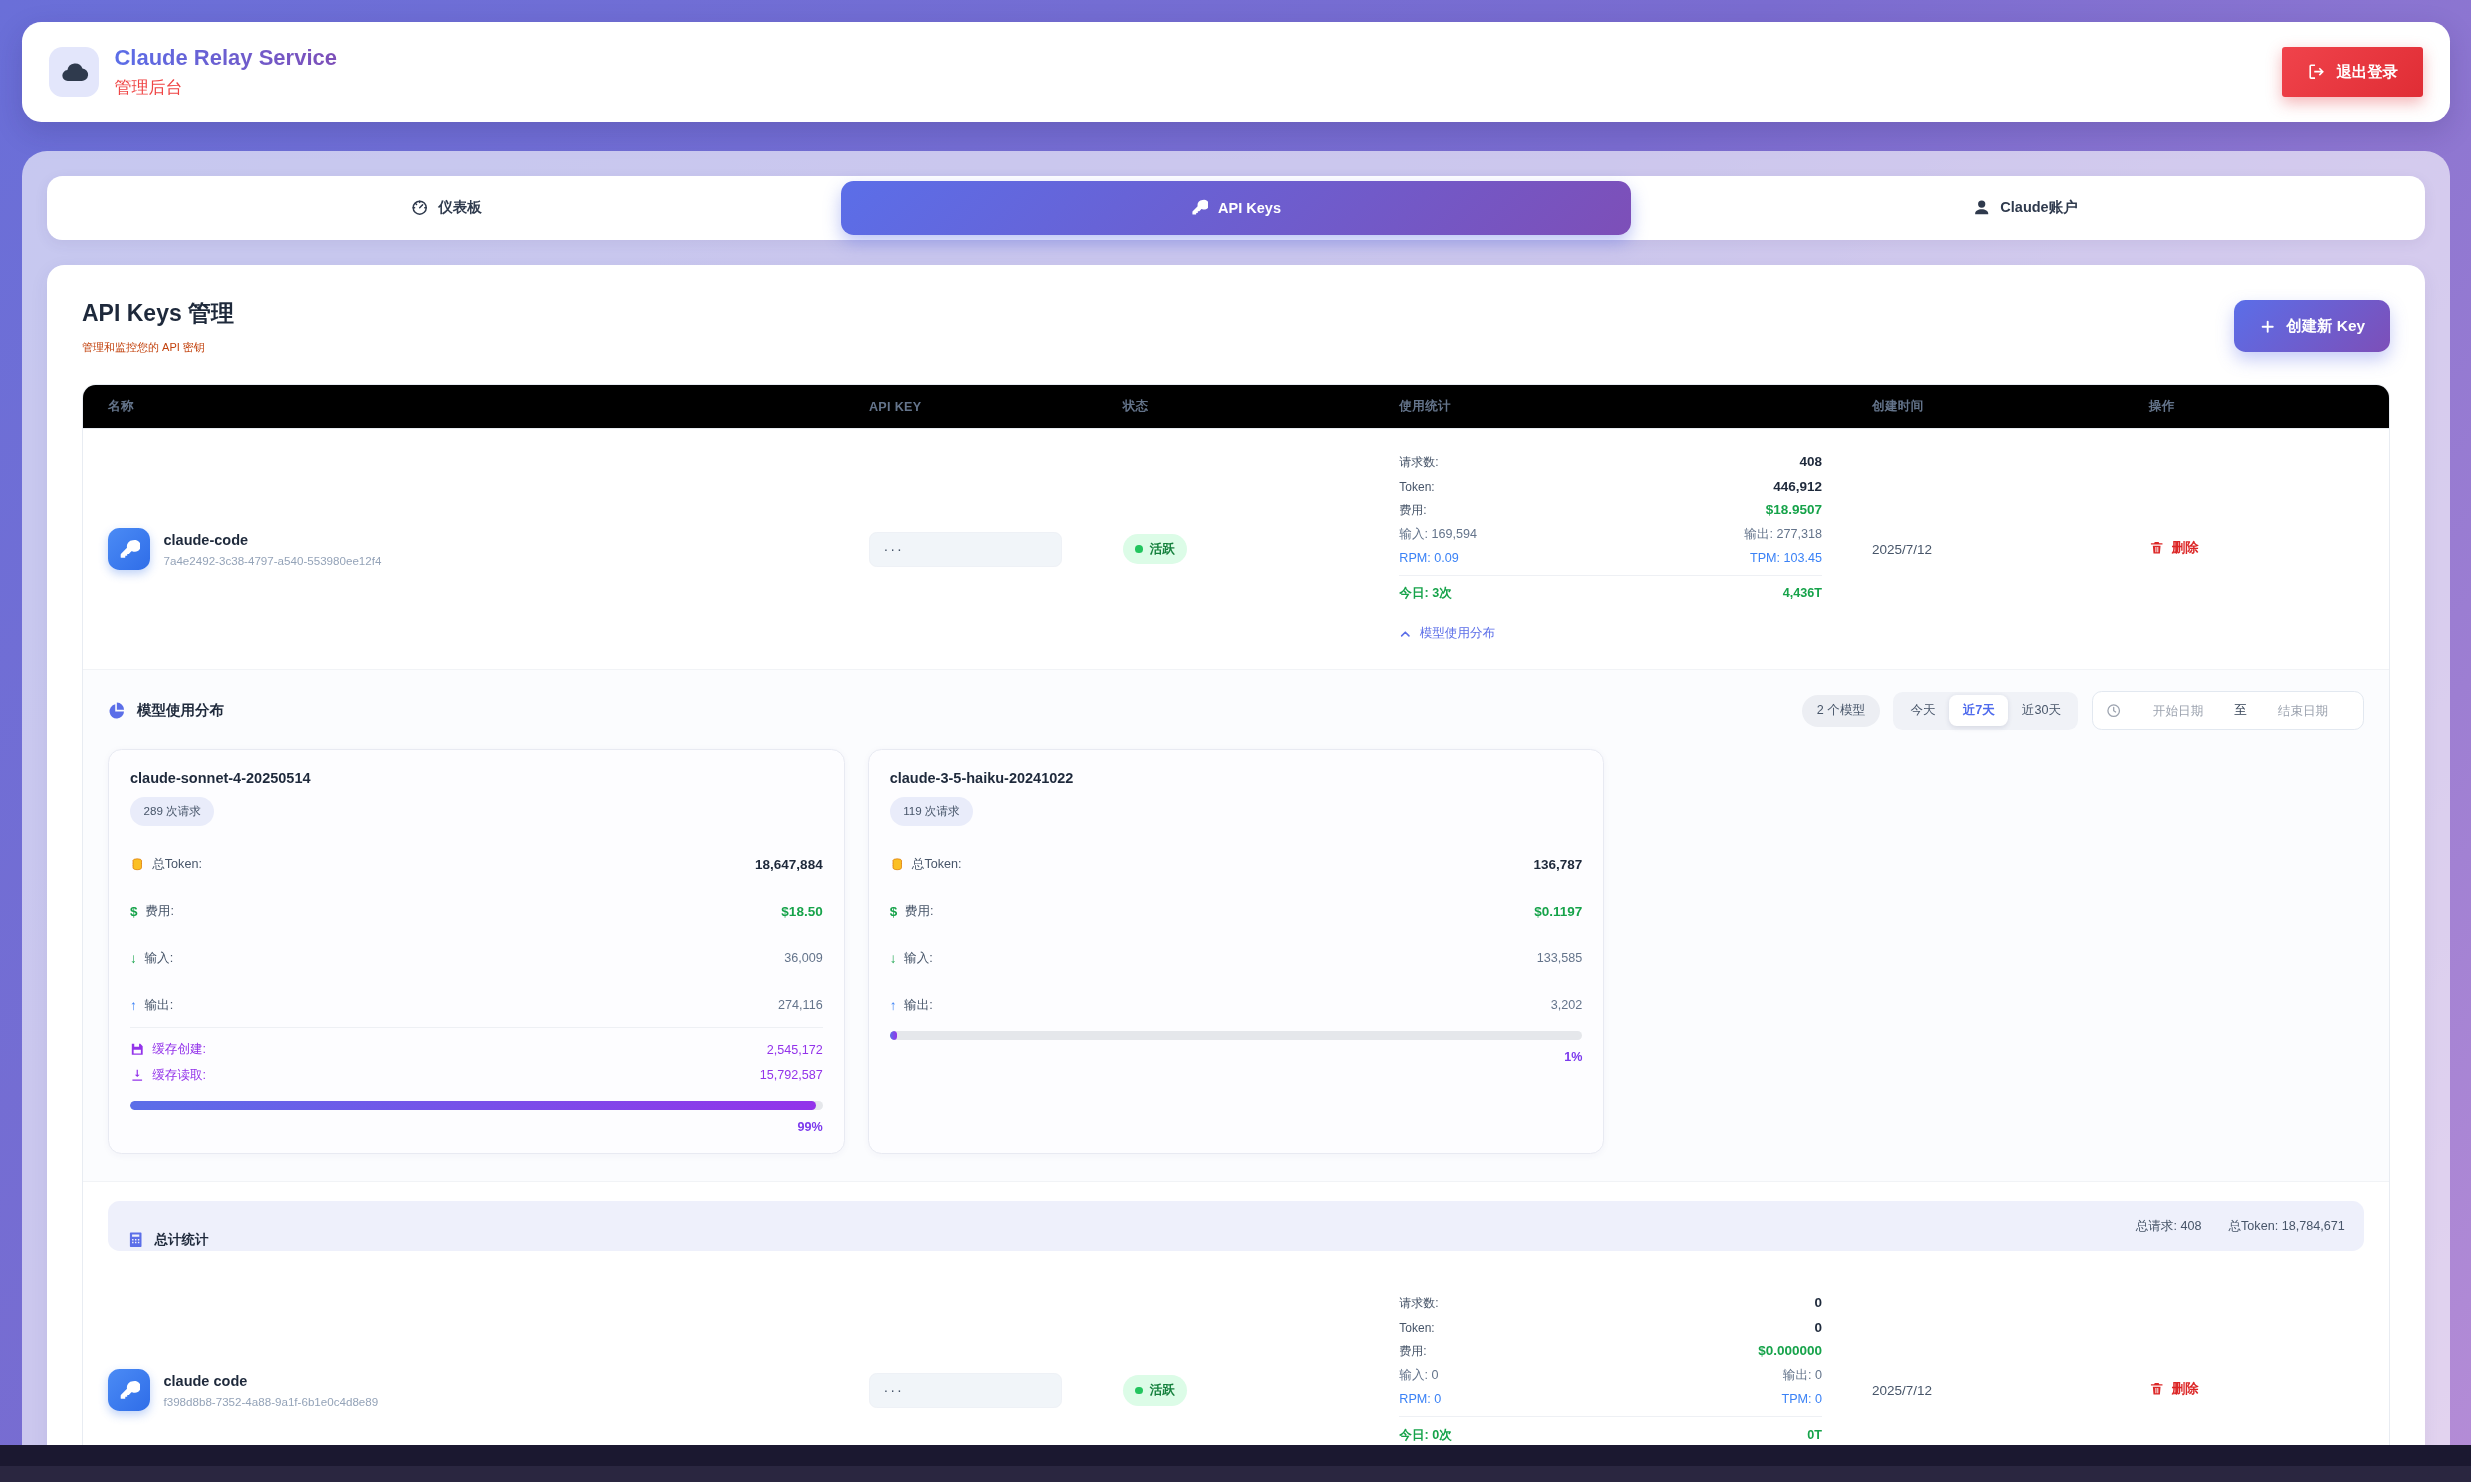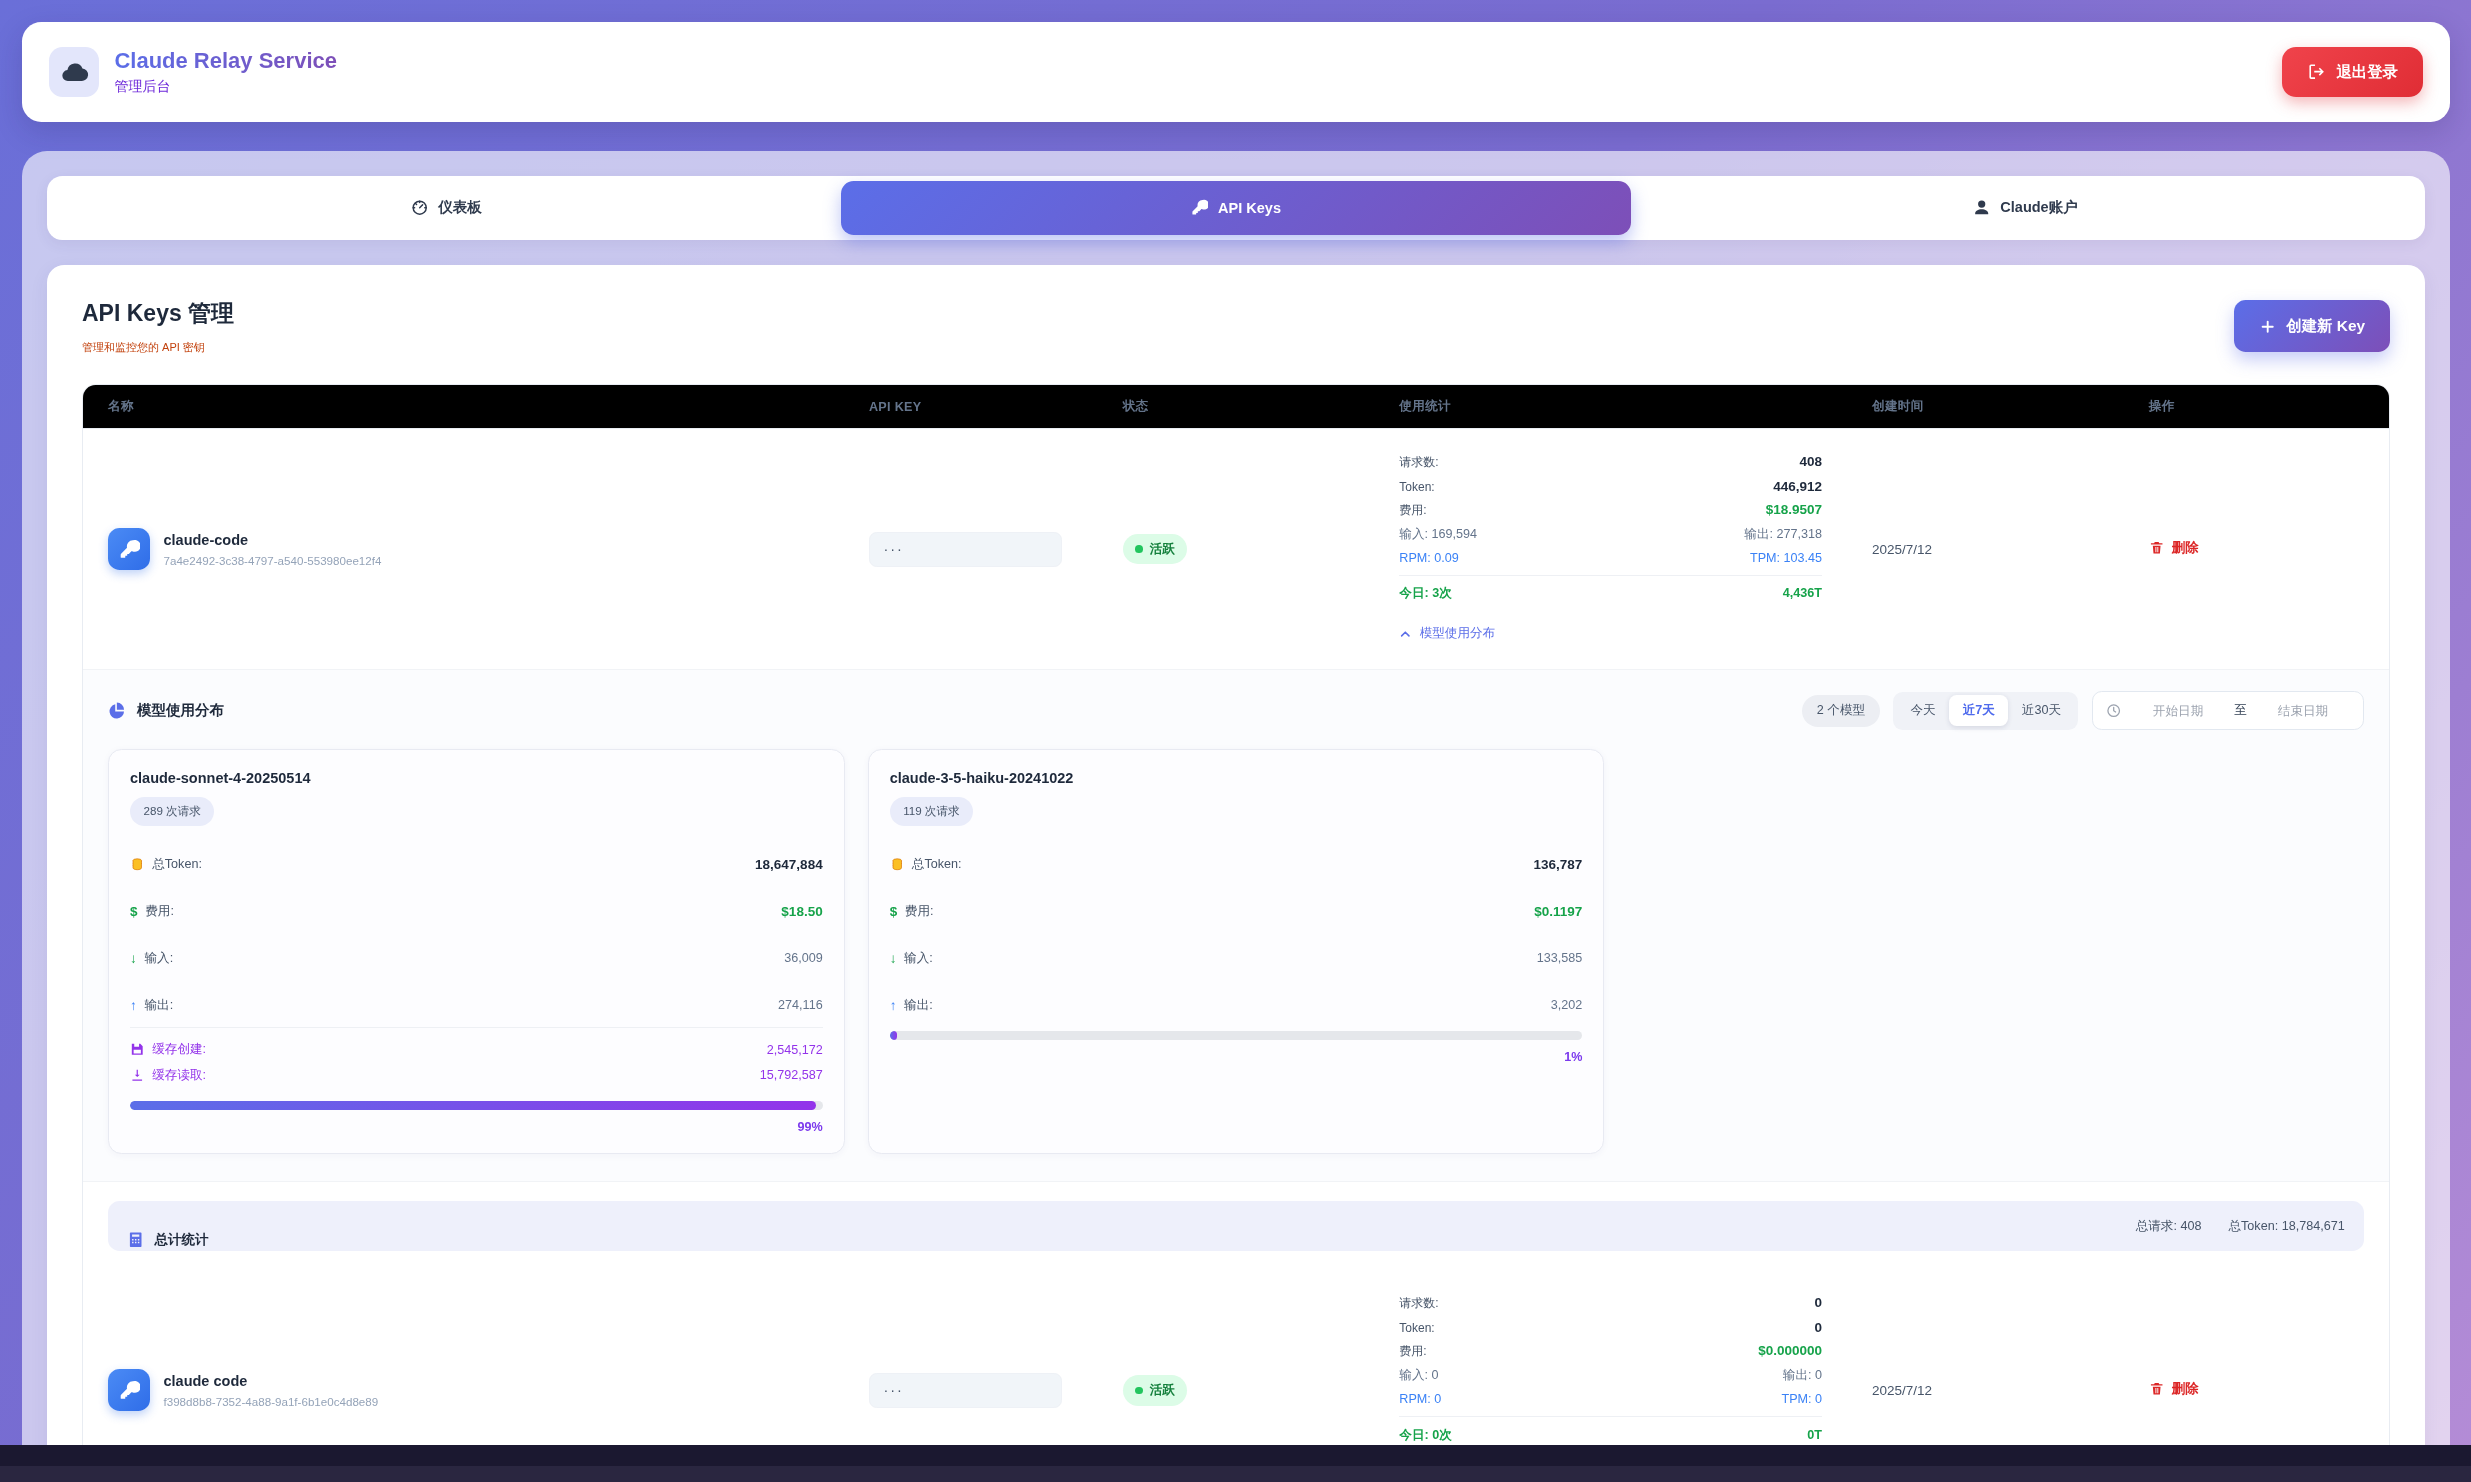--- a/index.html
+++ b/index.html
@@ -12,23 +12,23 @@
   
   .header-card{ margin:22px 22px 0; background:#fff; border-radius:19.3px; height:100px;
     display:flex; align-items:center; padding:0 27px; box-shadow:0 9.7px 29px rgba(40,30,90,.18); }
   .logo-box{ width:50px; height:50px; border-radius:13.5px; background:#e3e6fb;
     display:flex; align-items:center; justify-content:center; }
   .logo-box svg{ width:29px; height:29px; color:#2f3a4d; }
   .header-text{ margin-left:15.4px; }
   .header-title{ font-size:22px; font-weight:bold;
     background:linear-gradient(90deg,#5b6ee8,#7d4fb8); -webkit-background-clip:text;
     background-clip:text; color:transparent; }
-  .header-sub{ font-size:14px; color:#6d28d9; margin-top:4.8px; }
+  .header-sub{ font-size:17px; color:#ef4444; margin-top:4.8px; }
   .logout-btn{ margin-left:auto; background:linear-gradient(135deg,#f0434b,#e02d35); color:#fff;
-    border:none; border-radius:14px; height:50px; padding:0 25px; font-size:15.4px; font-weight:bold;
+    border:none; border-radius:3px; height:50px; padding:0 25px; font-size:15.4px; font-weight:bold;
     display:flex; align-items:center; gap:9.7px; cursor:pointer; box-shadow:0 5.8px 15.4px rgba(224,45,53,.35);}
   .logout-btn svg{ width:19.3px; height:19.3px; }
 
   
   .glass{ margin:29px 22px 0; background:rgba(255,255,255,.62); border-radius:25px;
     padding:25px; min-height:1284px; }
 
   
   .tabbar{ background:#fff; border-radius:15.4px; display:flex; padding:4.8px;
     box-shadow:0 3.9px 13.5px rgba(60,50,120,.08); }

